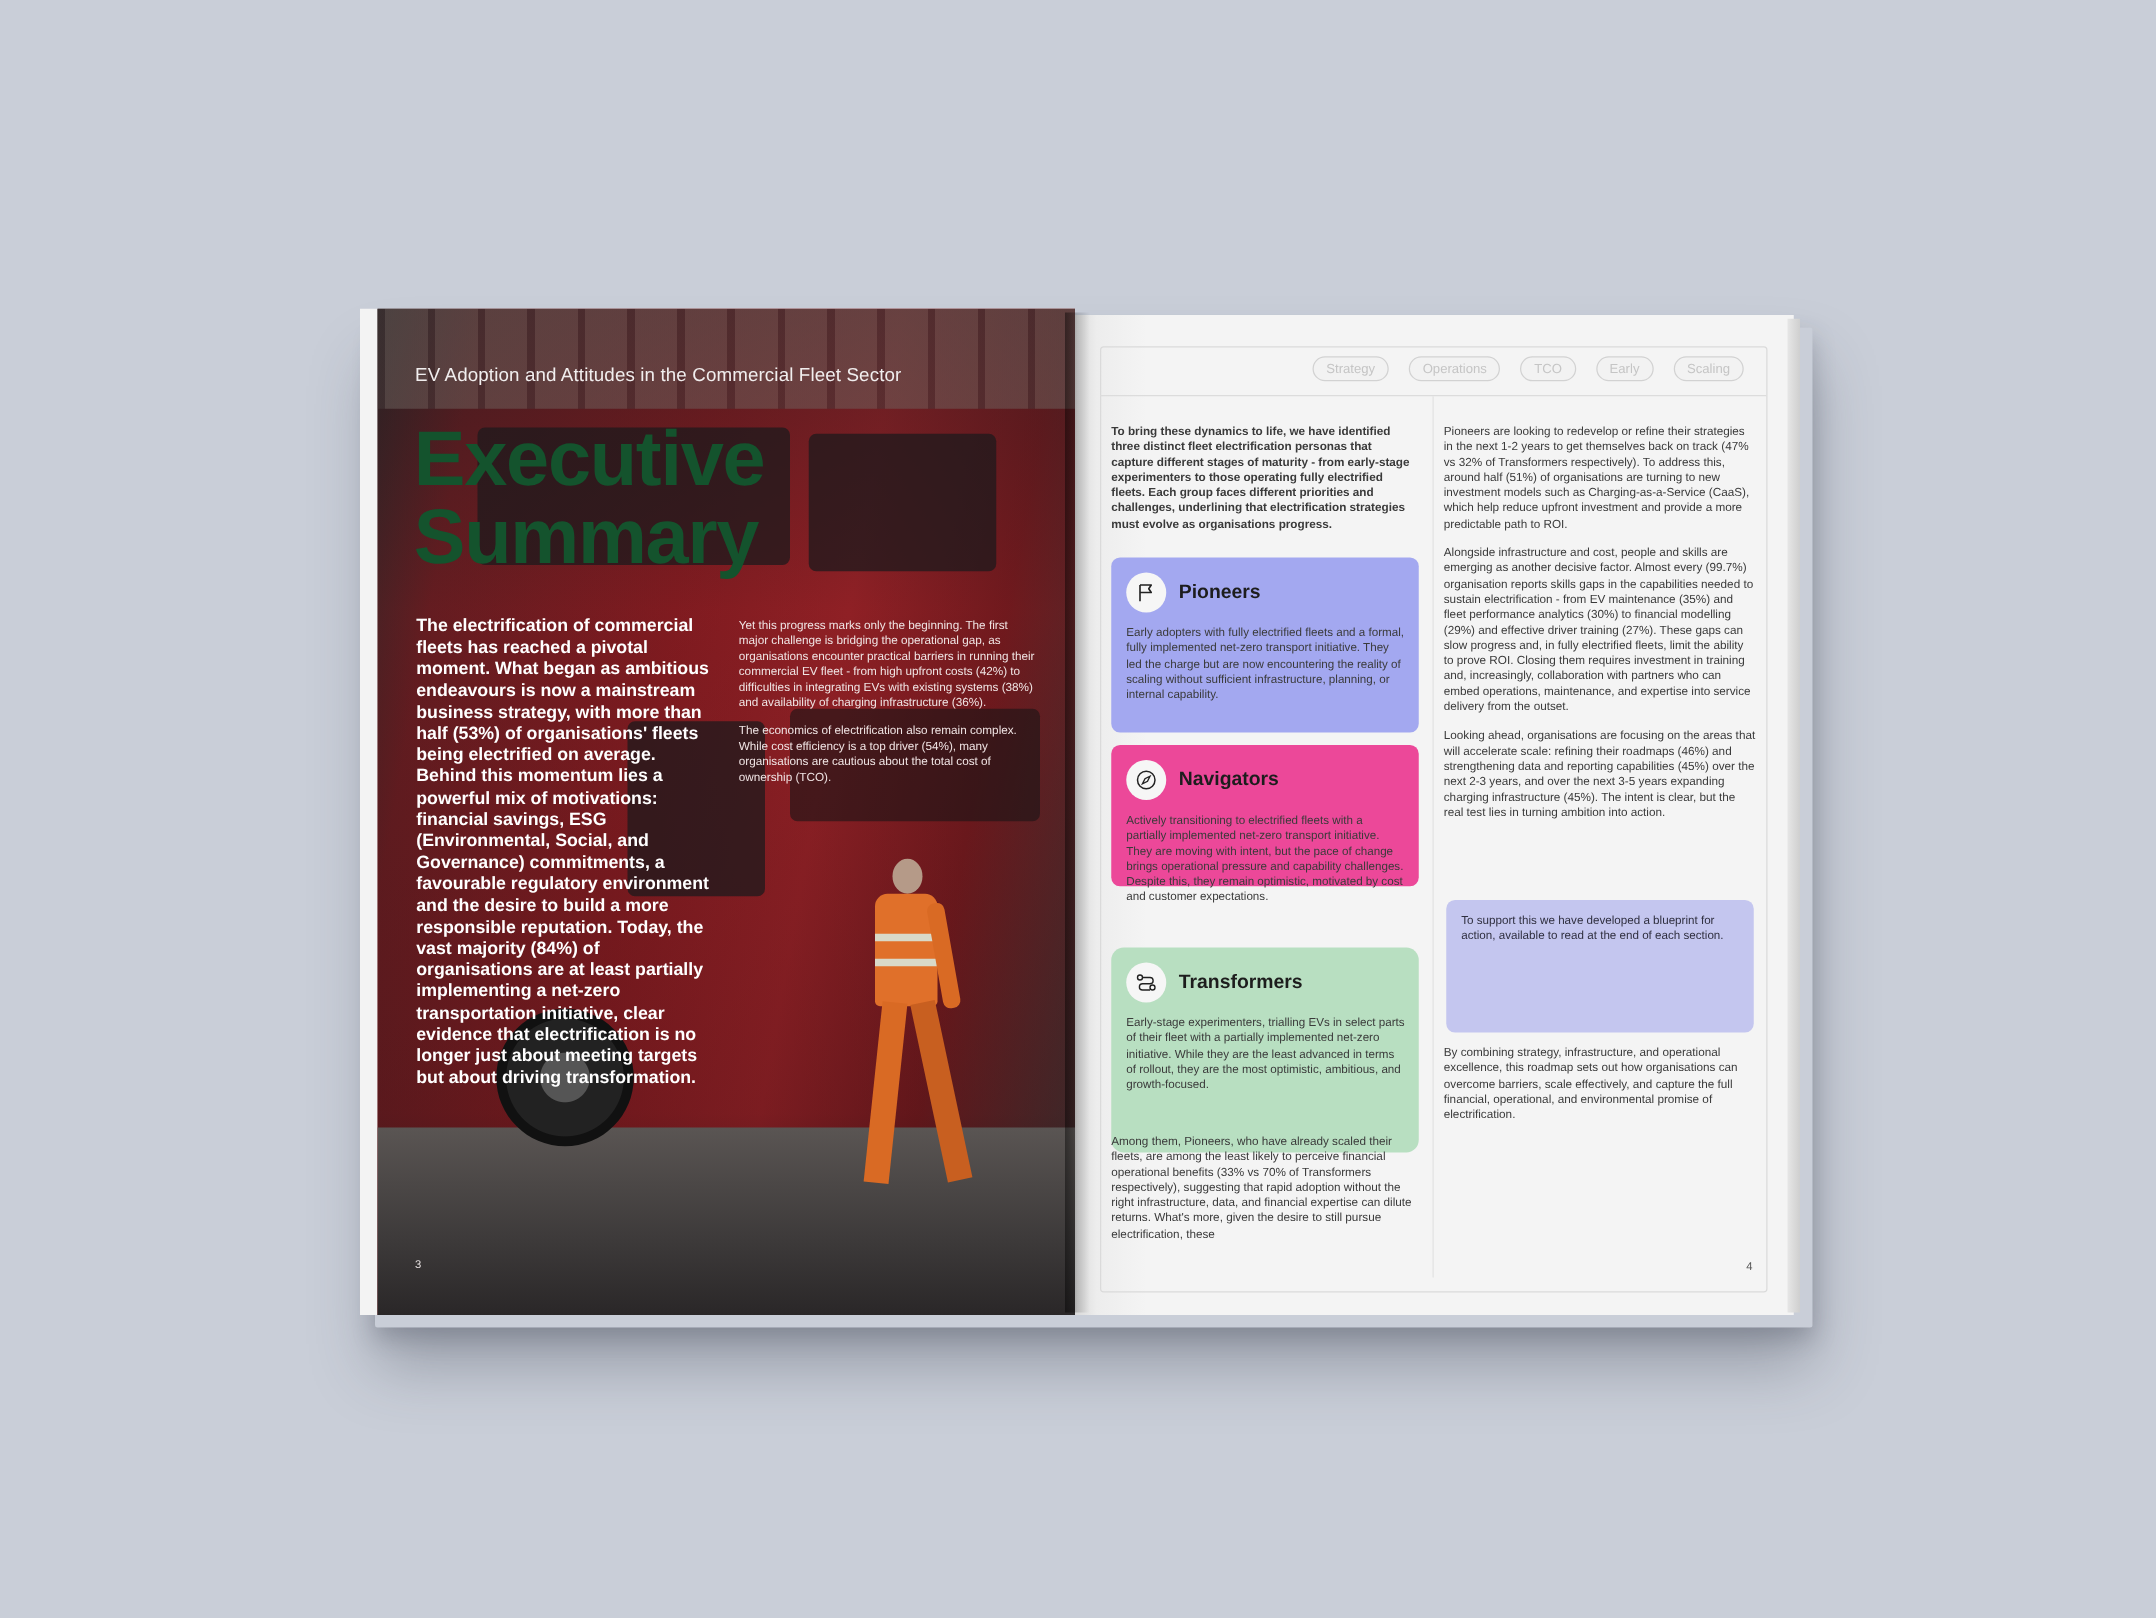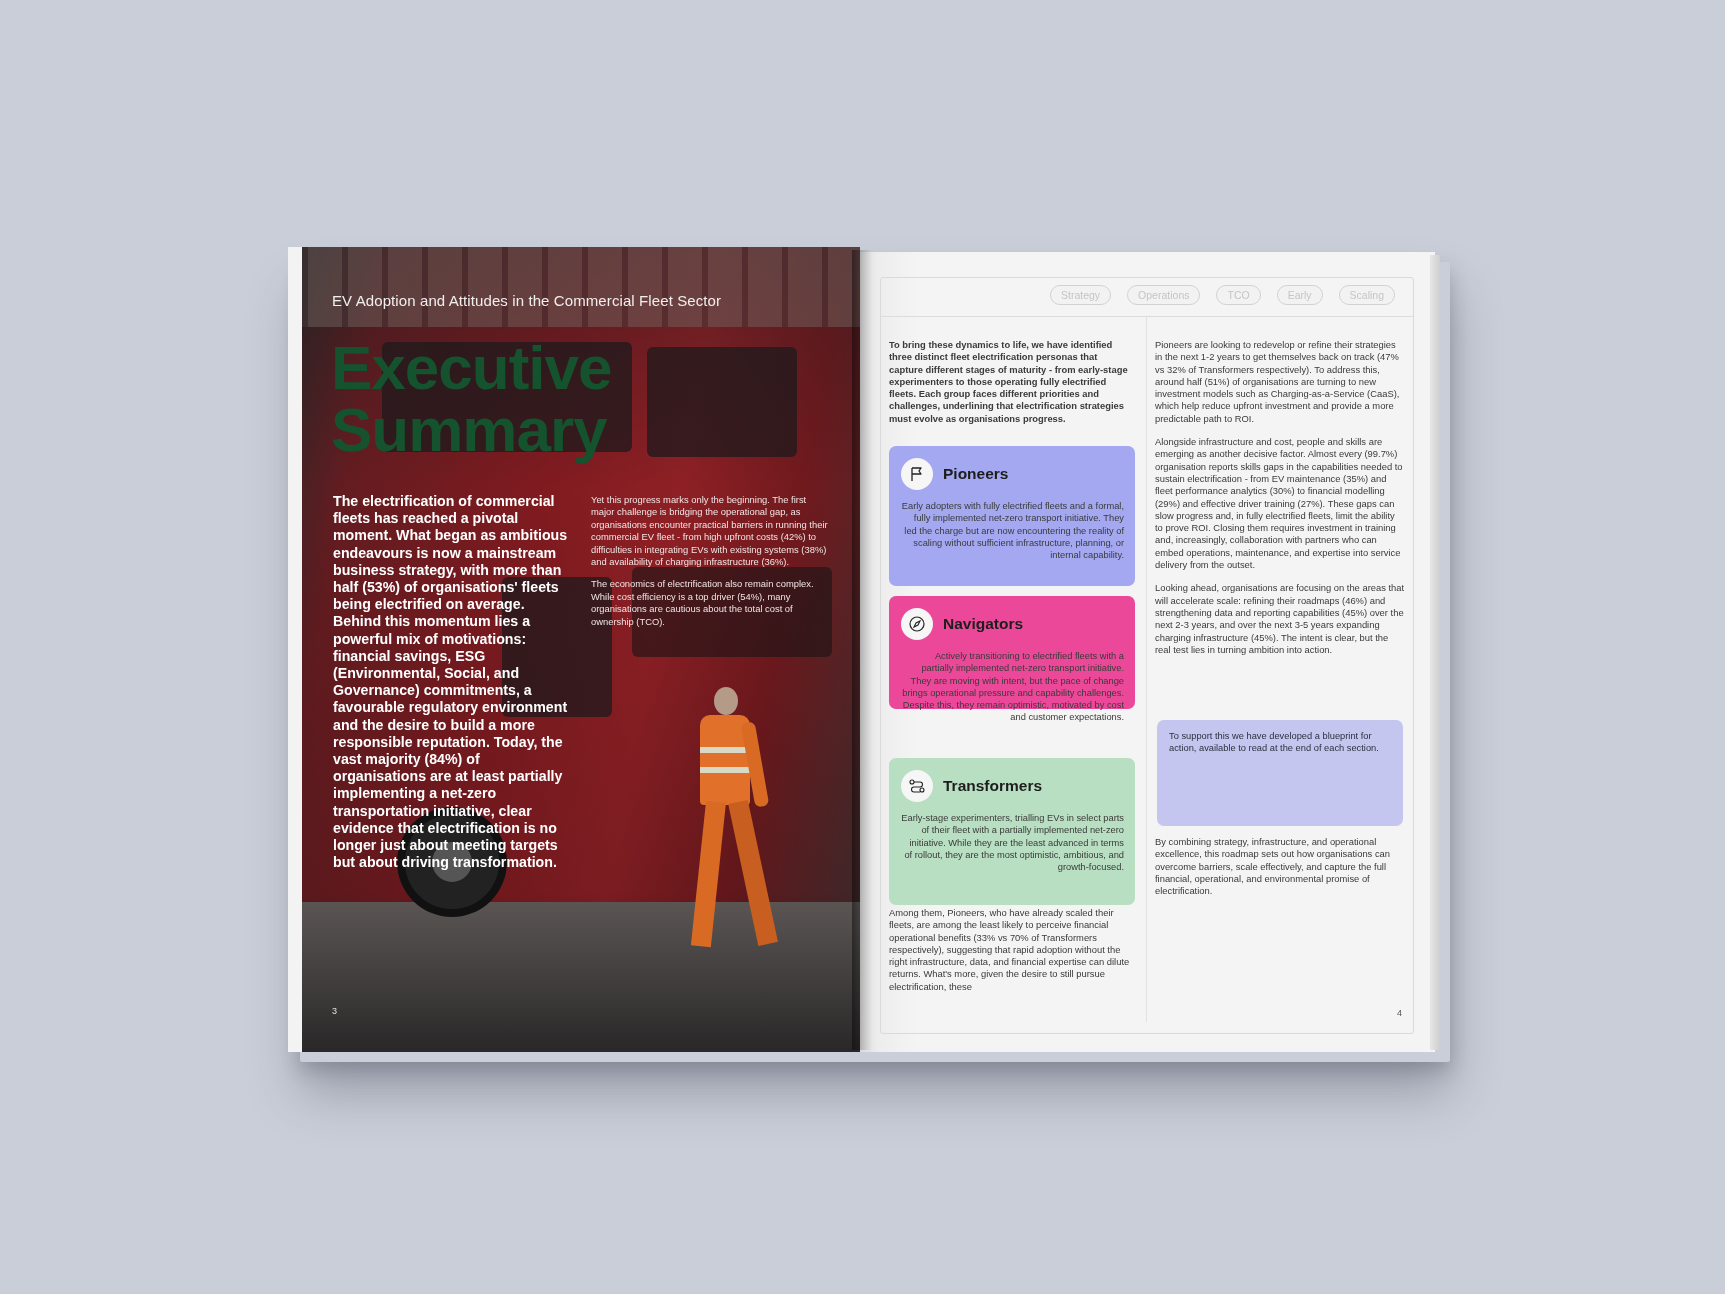--- a/index.html
+++ b/index.html
@@ -108,32 +108,31 @@
   }
   .r-intro { position: absolute; left: 889px; top: 339px; width: 240px; font-weight: bold; }
   .r-after { position: absolute; left: 889px; top: 907px; width: 245px; }
   .r-col2 { position: absolute; left: 1155px; top: 339px; width: 250px; }
   .r-col2 p { margin: 0 0 11px 0; }
   .r-closing { position: absolute; left: 1155px; top: 836px; width: 245px; }
 
   .persona {
     position: absolute; left: 889px; width: 246px; border-radius: 7px; box-sizing: border-box;
     padding: 12px 11px 10px 12px;
-    text-align: right;
   }
   .persona .head { display: flex; align-items: center; gap: 10px; margin-bottom: 10px; }
   .persona .icon-circle {
     width: 32px; height: 32px; border-radius: 50%; background: #f6f6f6;
     display: flex; align-items: center; justify-content: center; flex: 0 0 32px;
   }
   .persona .title { font-size: 15.5px; font-weight: 700; color: #1d1d1d; }
   .persona .desc { font-size: 9.3px; line-height: 12.3px; color: #3a3a3a; }
   .pioneers { top: 446px; height: 140px; background: #a3a8f0; }
   .navigators { top: 596px; height: 113px; background: #ec4899; }
-  .transformers { top: 758px; height: 147px; background: #b8dfc1; }
+  .transformers { top: 758px; height: 164px; background: #b8dfc1; border-radius: 10px; }
 
   .blueprint {
     position: absolute; left: 1157px; top: 720px; width: 246px; height: 106px;
     background: #c4c6ef; border-radius: 7px; padding: 10px 12px; box-sizing: border-box;
   }
   .blueprint .head { display: flex; align-items: center; gap: 12px; margin-bottom: 8px; }
   .blueprint .icon-circle {
     width: 44px; height: 44px; border-radius: 50%; background: #f6f6f6;
     display: flex; align-items: center; justify-content: center; flex: 0 0 44px;
   }

